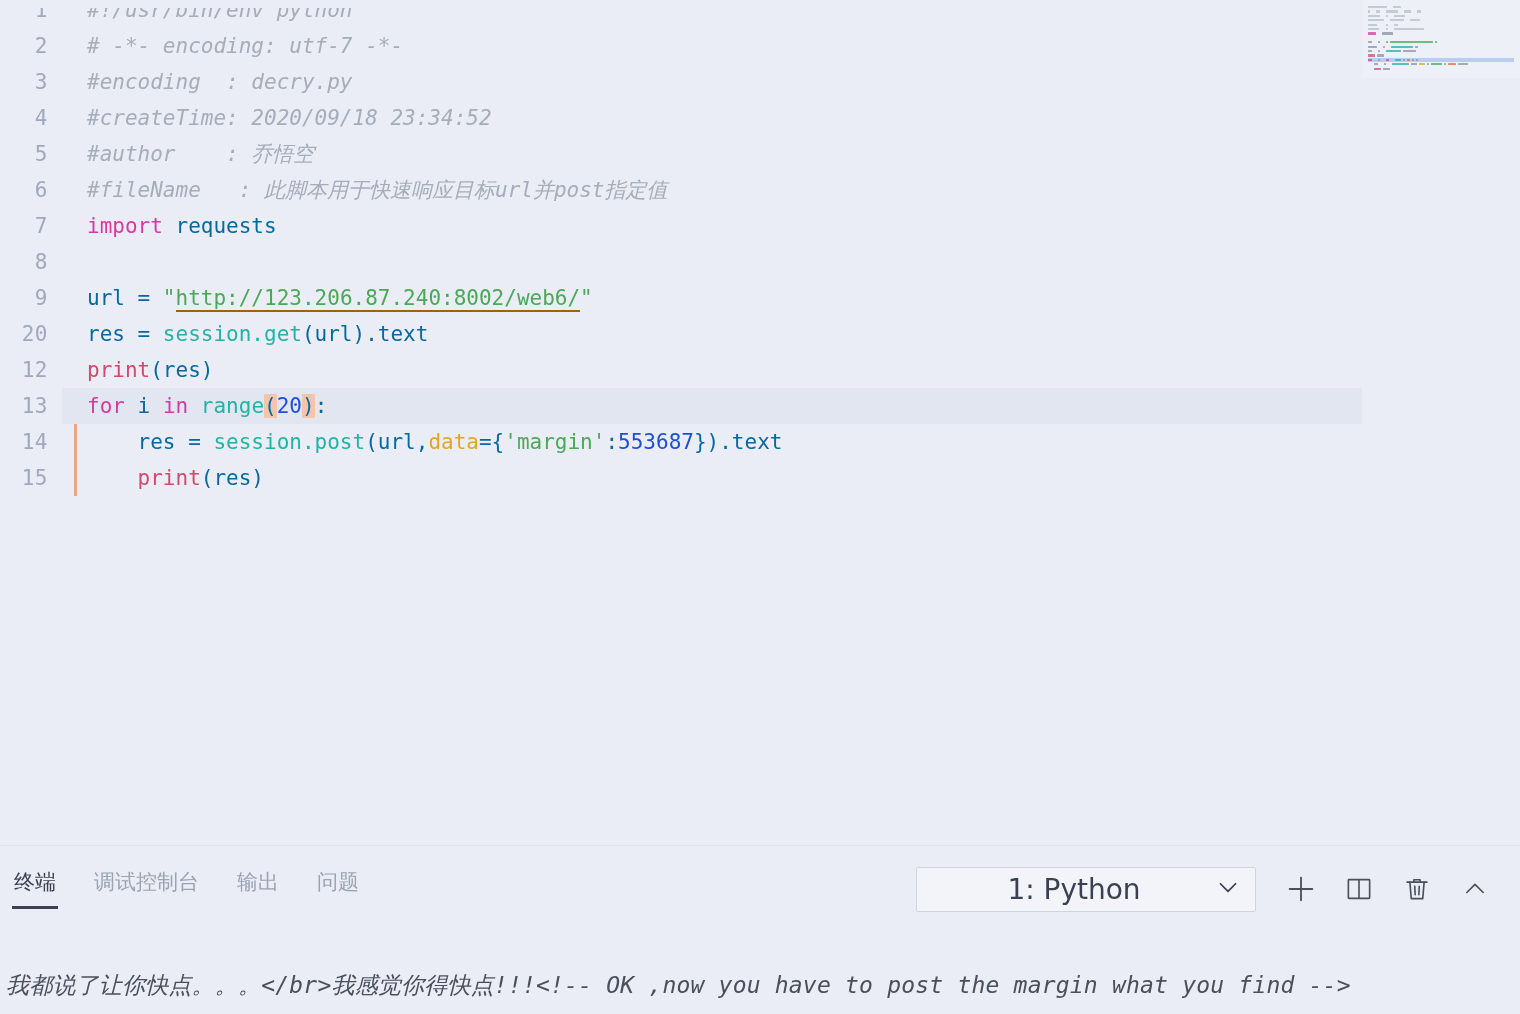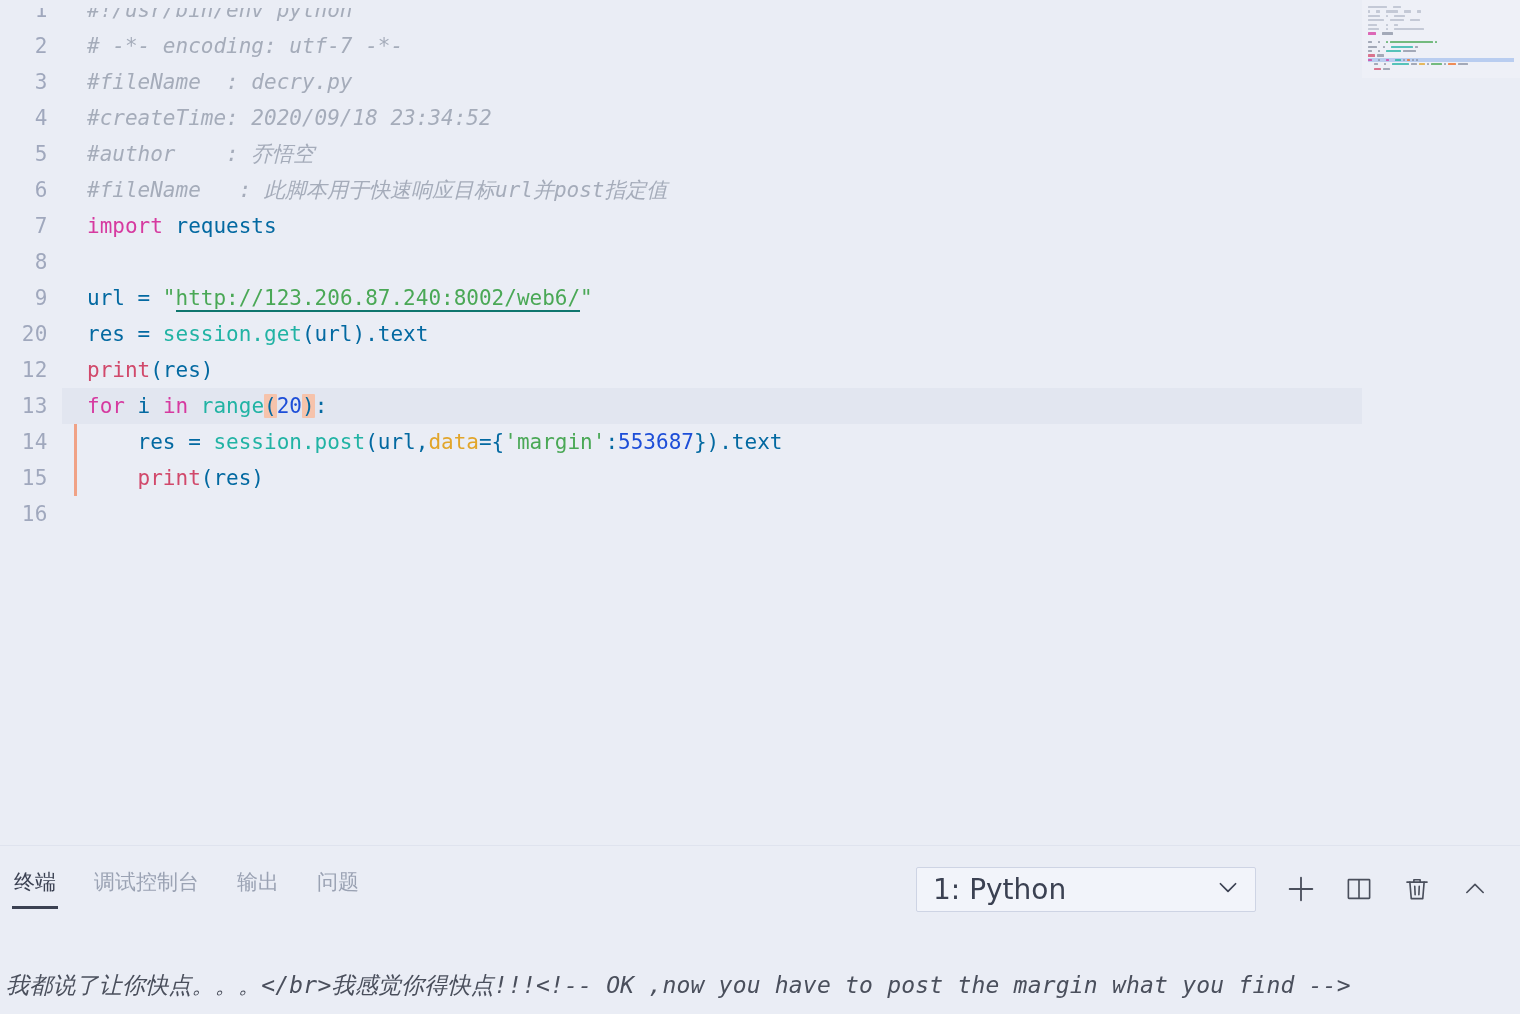--- a/index.html
+++ b/index.html
@@ -67,21 +67,21 @@
 
   
   .tk-comment  { color: #a5acba; font-style: italic; }
   .tk-plain    { color: #0369a1; }
   .tk-kw       { color: #d63aa0; }
   .tk-func     { color: #21b3a4; }
   .tk-builtin  { color: #d1496b; }
   .tk-str      { color: #4aa856; }
   .tk-num      { color: #1d4ed8; }
   .tk-param    { color: #e2a52a; }
-  .tk-link     { color: #4aa856; border-bottom: 2px solid #0f766e; }
+  .tk-link     { color: #4aa856; border-bottom: 2px solid #a16207; }
   .tk-bracket  { background: #f6c3ab; border-radius: 1px; }
 
   
   .indent-guide {
     position: absolute;
     left: 12px;
     top: 0;
     bottom: 0;
     width: 3px;
     background: #f0a286;
@@ -120,20 +120,21 @@
     background: #eaedf5;
     display: flex;
     flex-direction: column;
   }
 
   .panel-header {
     height: 86px;
     display: flex;
     align-items: center;
     padding: 0 22px 0 12px;
+    text-align: center;
   }
 
   .panel-tabs {
     display: flex;
     align-items: flex-start;
     gap: 34px;
     height: 56px;
   }
 
   .panel-tab {
@@ -217,33 +218,32 @@
 </head>
 <body>
 
 <div id="app">
 
   <div class="editor">
     <div class="clip-top"></div>
     <div class="code-area" id="code-area">
         <div class="code-line"><div class="ln-num">1</div><div class="ln-text-wrap"><span class="tk-comment">#!/usr/bin/env python</span></div></div>
         <div class="code-line"><div class="ln-num">2</div><div class="ln-text-wrap"><span class="tk-comment"># -*- encoding: utf-7 -*-</span></div></div>
-        <div class="code-line"><div class="ln-num">3</div><div class="ln-text-wrap"><span class="tk-comment">#fileName  : decry.py</span></div></div>
+        <div class="code-line"><div class="ln-num">3</div><div class="ln-text-wrap"><span class="tk-comment">#encoding  : decry.py</span></div></div>
         <div class="code-line"><div class="ln-num">4</div><div class="ln-text-wrap"><span class="tk-comment">#createTime: 2020/09/18 23:34:52</span></div></div>
         <div class="code-line"><div class="ln-num">5</div><div class="ln-text-wrap"><span class="tk-comment">#author    : 乔悟空</span></div></div>
         <div class="code-line"><div class="ln-num">6</div><div class="ln-text-wrap"><span class="tk-comment">#fileName   : 此脚本用于快速响应目标url并post指定值</span></div></div>
         <div class="code-line"><div class="ln-num">7</div><div class="ln-text-wrap"><span class="tk-kw">import</span><span class="tk-plain"> requests</span></div></div>
         <div class="code-line"><div class="ln-num">8</div><div class="ln-text-wrap"></div></div>
         <div class="code-line"><div class="ln-num">9</div><div class="ln-text-wrap"><span class="tk-plain">url = </span><span class="tk-str">"</span><span class="tk-link">http://123.206.87.240:8002/web6/</span><span class="tk-str">"</span></div></div>
         <div class="code-line"><div class="ln-num">20</div><div class="ln-text-wrap"><span class="tk-plain">res = </span><span class="tk-func">session.get</span><span class="tk-plain">(url).text</span></div></div>
         <div class="code-line"><div class="ln-num">12</div><div class="ln-text-wrap"><span class="tk-builtin">print</span><span class="tk-plain">(res)</span></div></div>
         <div class="code-line current"><div class="ln-num">13</div><div class="ln-text-wrap"><span class="tk-kw">for</span><span class="tk-plain"> i </span><span class="tk-kw">in</span><span class="tk-plain"> </span><span class="tk-func">range</span><span class="tk-plain tk-bracket">(</span><span class="tk-num">20</span><span class="tk-plain tk-bracket">)</span><span class="tk-plain">:</span></div></div>
         <div class="code-line"><div class="ln-num">14</div><div class="ln-text-wrap"><div class="indent-guide"></div><span class="tk-plain">    res = </span><span class="tk-func">session.post</span><span class="tk-plain">(url,</span><span class="tk-param">data</span><span class="tk-plain">={</span><span class="tk-str">'margin'</span><span class="tk-plain">:</span><span class="tk-num">553687</span><span class="tk-plain">}).text</span></div></div>
         <div class="code-line"><div class="ln-num">15</div><div class="ln-text-wrap"><div class="indent-guide"></div><span class="tk-plain">    </span><span class="tk-builtin">print</span><span class="tk-plain">(res)</span></div></div>
-        <div class="code-line"><div class="ln-num">16</div><div class="ln-text-wrap"></div></div>
       </div>
 
     <div class="minimap" id="minimap">
         <div class="mm-row">
           <div class="mm-blk" style="width: 18.9px; background: rgb(182, 188, 203);"></div>
           <div class="mm-gap" style="width: 2px;"></div>
           <div class="mm-blk" style="width: 8.1px; background: rgb(182, 188, 203);"></div>
         </div>
         <div class="mm-row">
           <div class="mm-blk" style="width: 2px; background: rgb(182, 188, 203);"></div>

